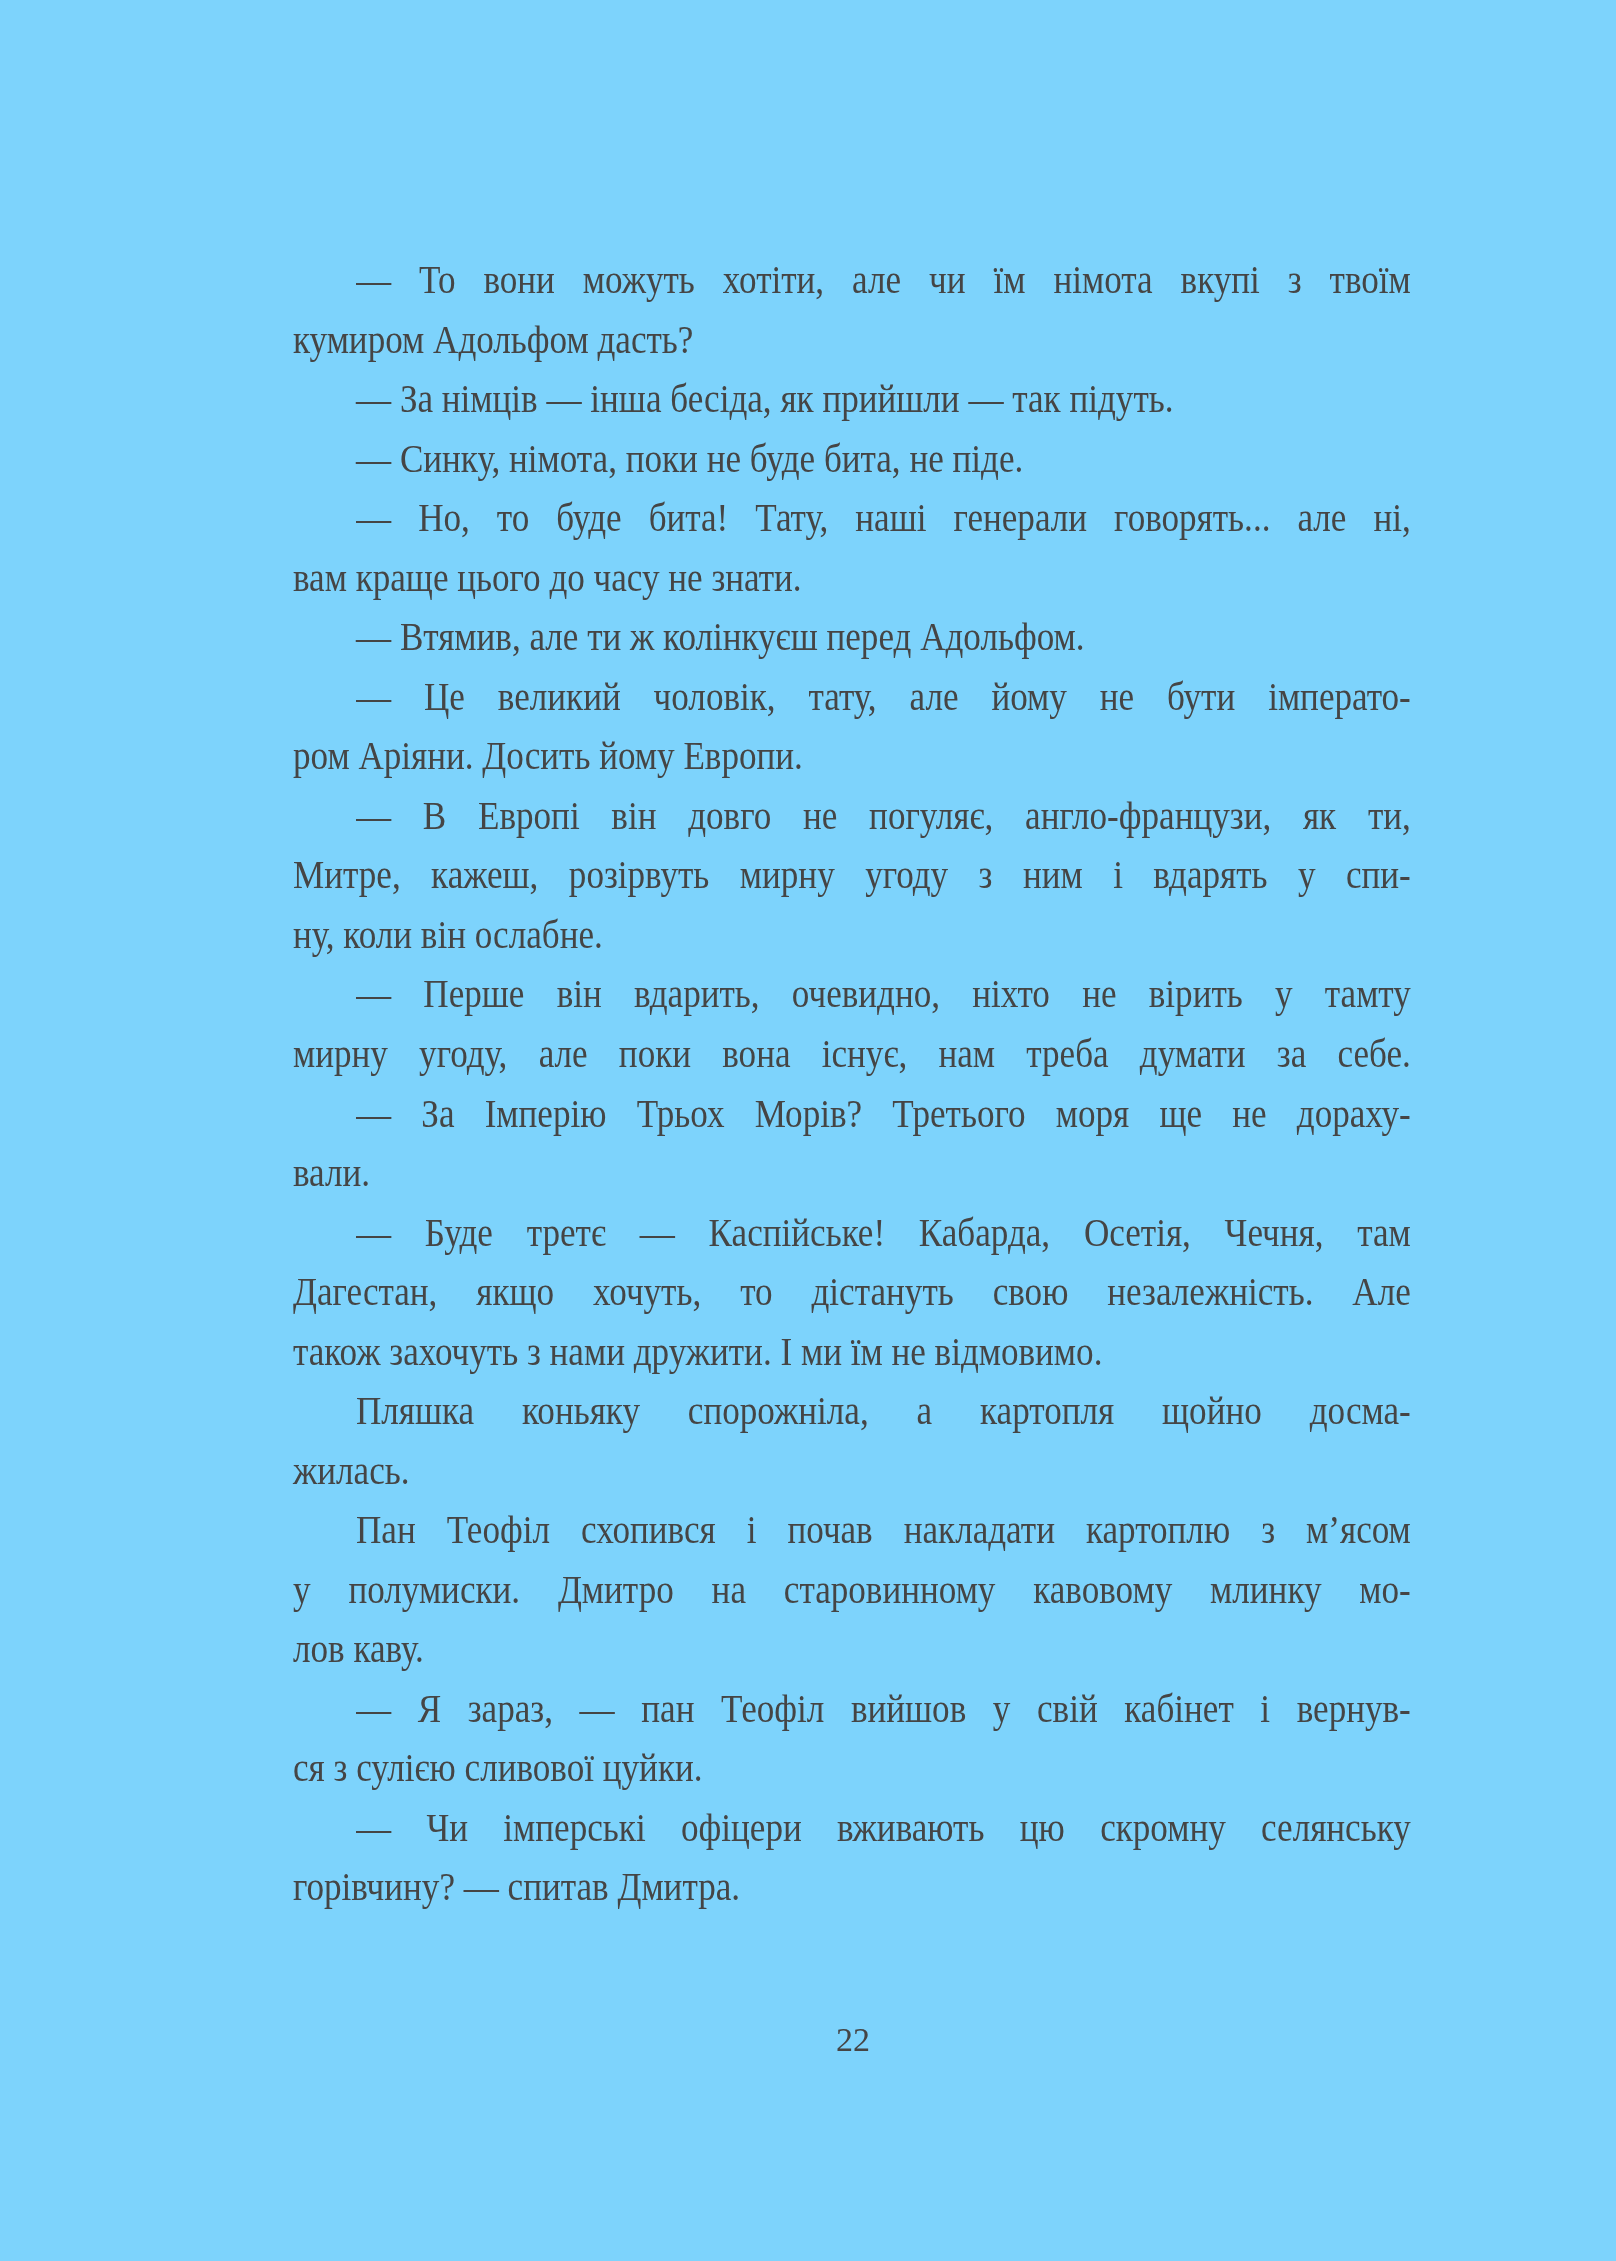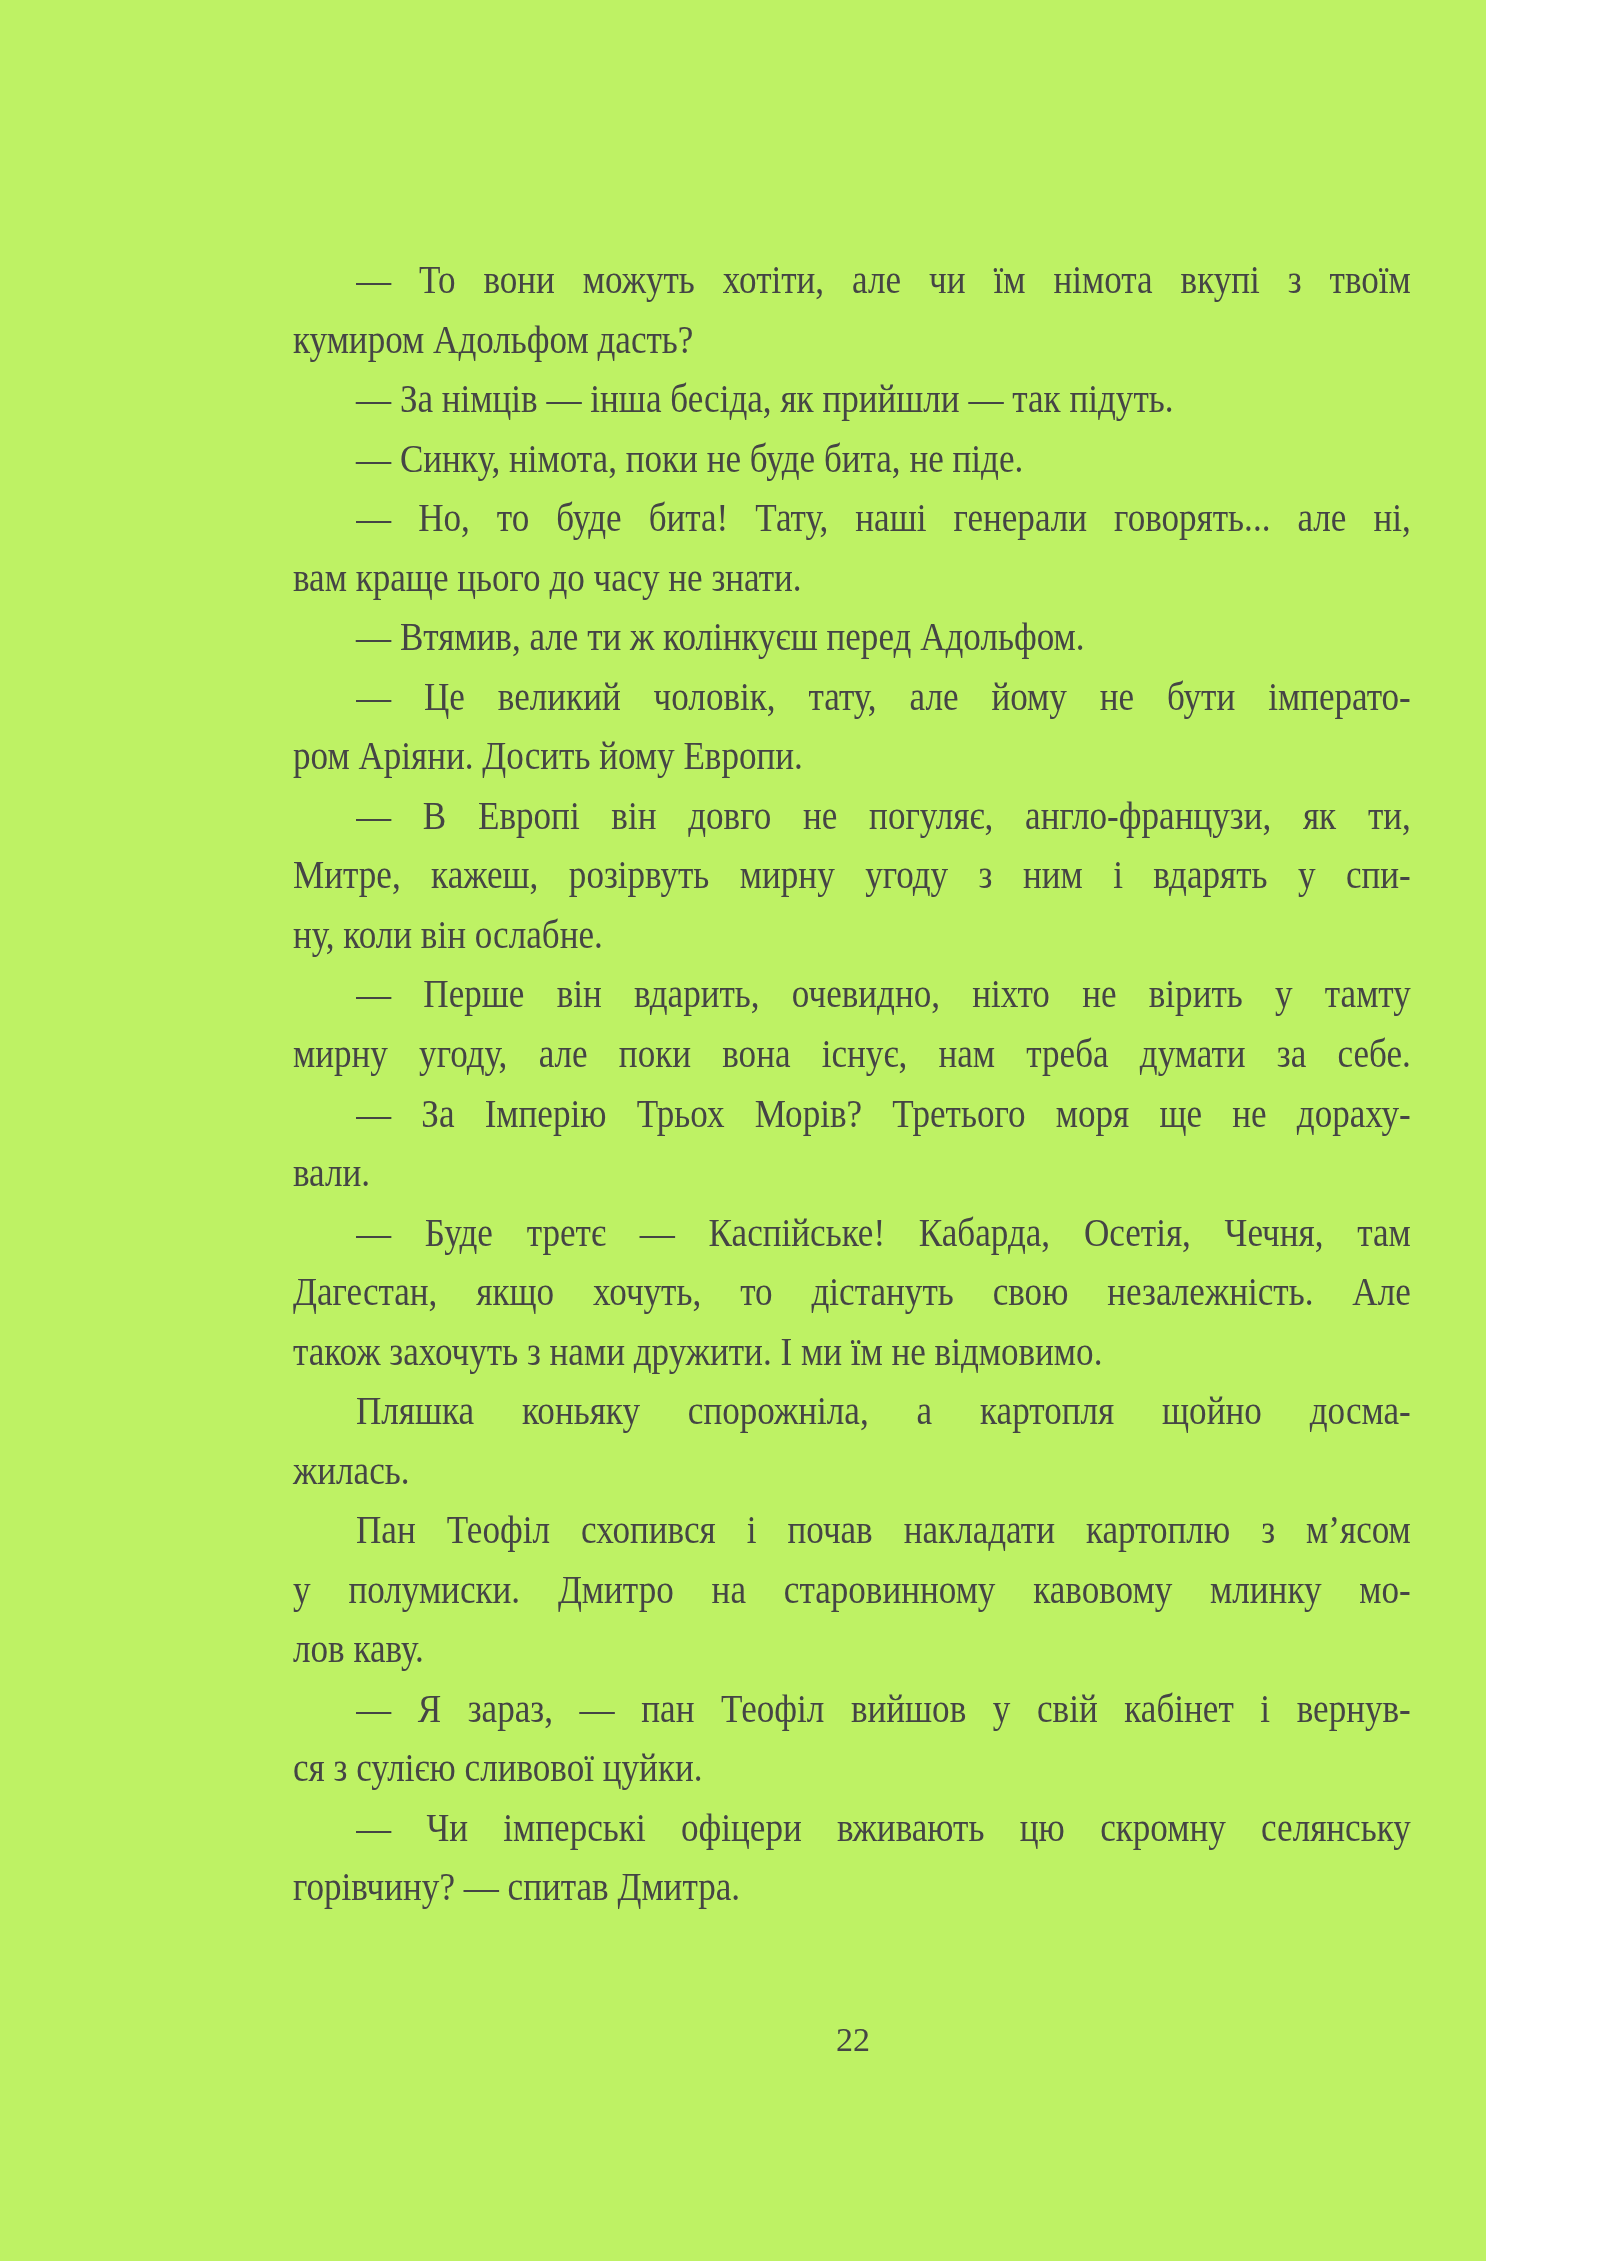--- a/index.html
+++ b/index.html
@@ -9,23 +9,23 @@
   }
   body {
     width: 1616px;
     height: 2261px;
     position: relative;
     overflow: hidden;
   }
   .page {
     position: absolute;
     left: 0; top: 0;
-    width: 1486px;
+    width: 1616px;
     height: 2261px;
-    background: #bef264;
+    background: #7dd3fc;
   }
   .text-block {
     position: absolute;
     left: 293px;
     top: 0;
     width: 1118px;
   }
   .line {
     position: absolute;
     left: 0;

